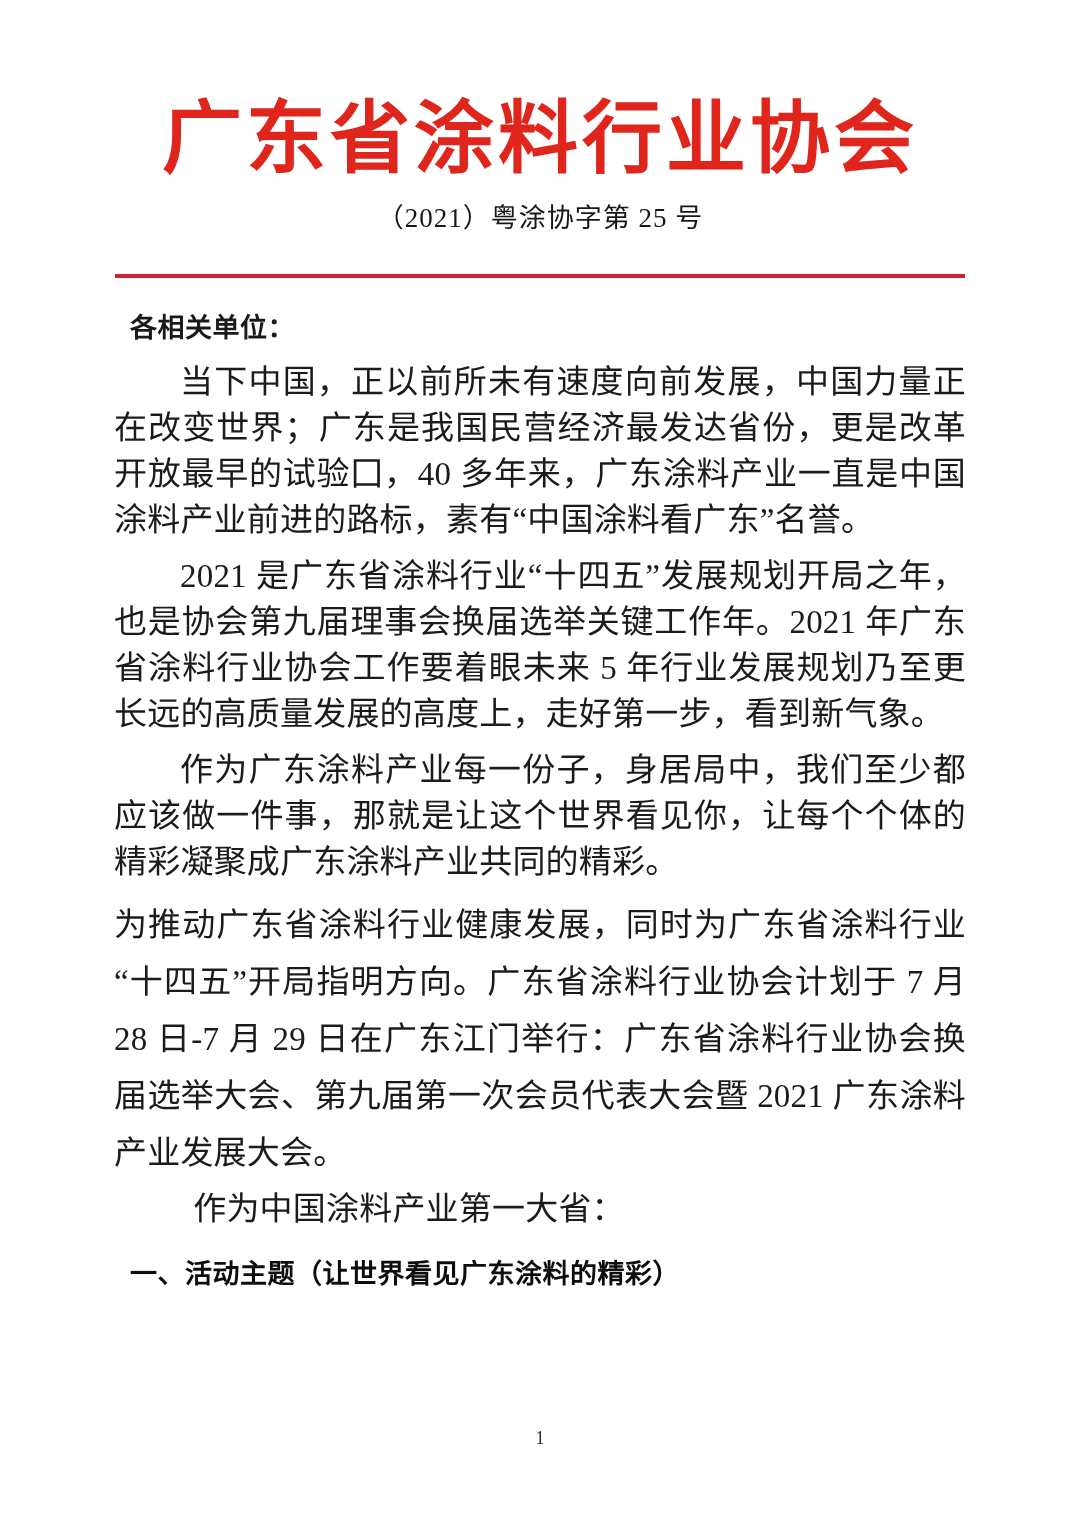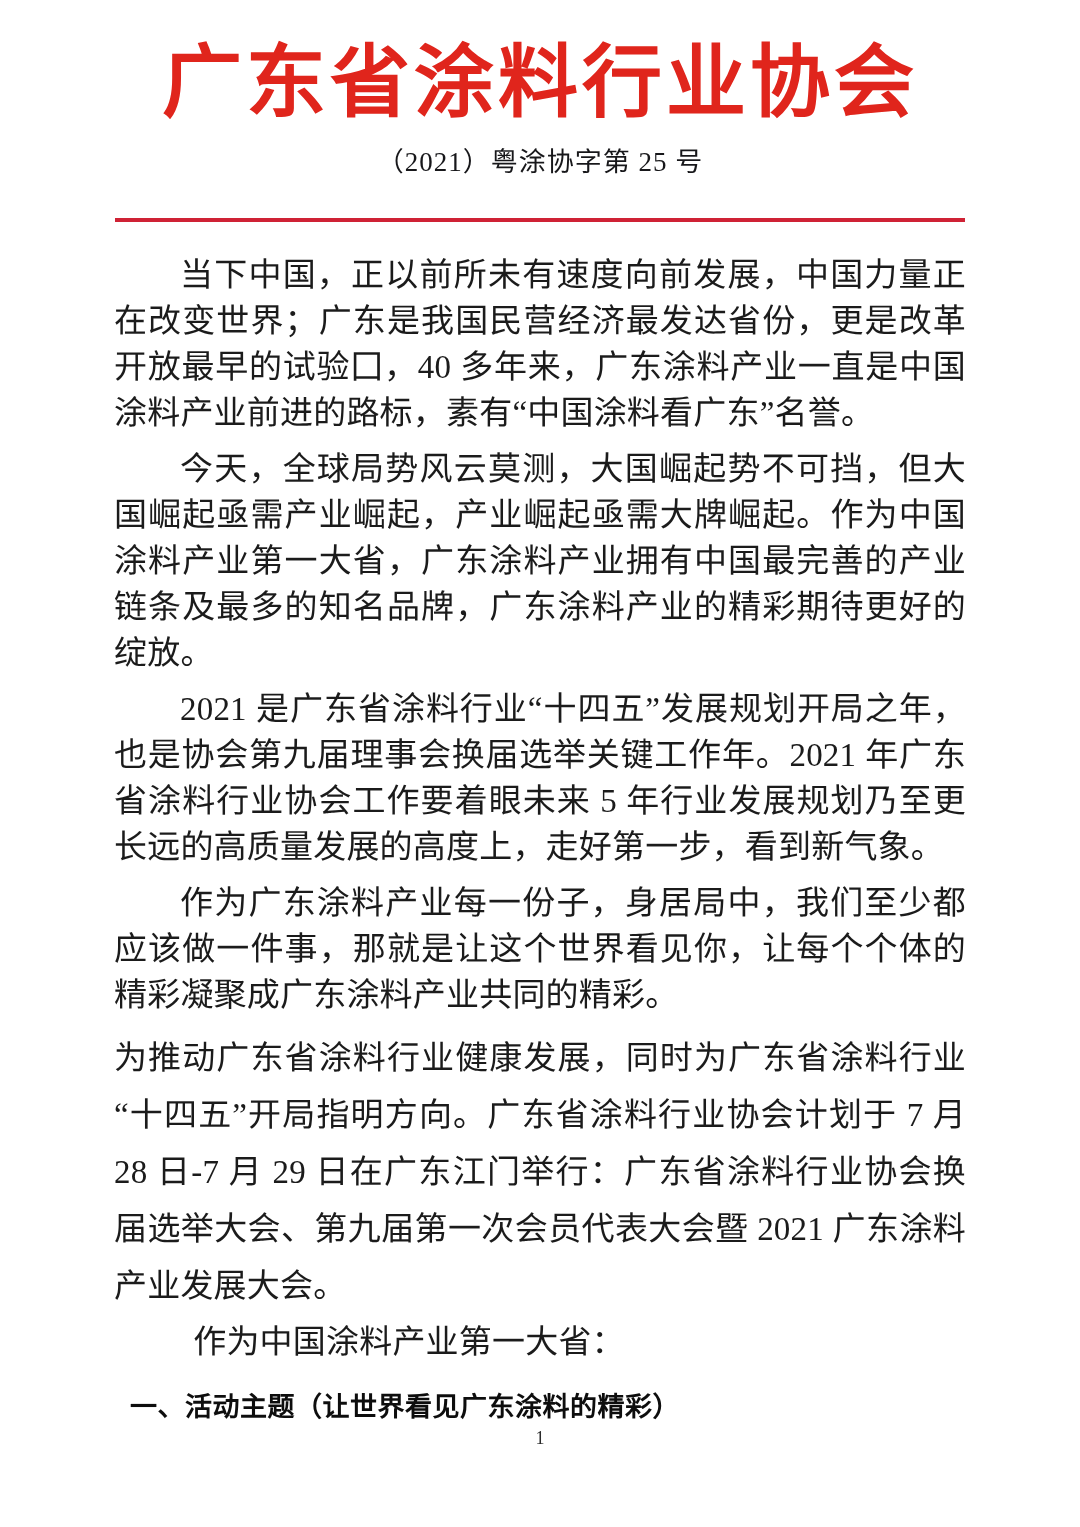--- a/index.html
+++ b/index.html
@@ -17,21 +17,21 @@
     width: 1080px;
     height: 1527px;
     margin: 0 auto;
     background: #ffffff;
     overflow: hidden;
     box-sizing: border-box;
   }
 
   
   .letterhead {
-    padding-top: 40px;
+    padding-top: 96px;
     text-align: center;
   }
   .org-title {
     font-family: "DejaVu Serif", "Liberation Serif", serif;
     font-weight: bold;
     font-size: 80px;
     line-height: 1.05;
     letter-spacing: 4px;
     color: #e0251c;
     margin: 0;
@@ -131,24 +131,24 @@
     <div class="org-title">广东省涂料行业协会</div>
     <div class="doc-number">（2021）粤涂协字第 25 号</div>
     <div class="red-rule"></div>
   </div>
 
   <div class="doc-title-block">
   </div>
 
   <div class="body-area">
 
+    <div class="salutation">各相关单位：</div>
 
     <p class="para">当下中国，正以前所未有速度向前发展，中国力量正在改变世界；广东是我国民营经济最发达省份，更是改革开放最早的试验囗，40 多年来，广东涂料产业一直是中国涂料产业前进的路标，素有“中国涂料看广东”名誉。</p>
 
-    <p class="para">今天，全球局势风云莫测，大国崛起势不可挡，但大国崛起亟需产业崛起，产业崛起亟需大牌崛起。作为中国涂料产业第一大省，广东涂料产业拥有中国最完善的产业链条及最多的知名品牌，广东涂料产业的精彩期待更好的绽放。</p>
 
     <p class="para">2021 是广东省涂料行业“十四五”发展规划开局之年，也是协会第九届理事会换届选举关键工作年。2021 年广东省涂料行业协会工作要着眼未来 5 年行业发展规划乃至更长远的高质量发展的高度上，走好第一步，看到新气象。</p>
 
     <p class="para">作为广东涂料产业每一份子，身居局中，我们至少都应该做一件事，那就是让这个世界看见你，让每个个体的精彩凝聚成广东涂料产业共同的精彩。</p>
 
     <p class="para loose">为推动广东省涂料行业健康发展，同时为广东省涂料行业“十四五”开局指明方向。广东省涂料行业协会计划于 7 月 28 日-7 月 29 日在广东江门举行：广东省涂料行业协会换届选举大会、第九届第一次会员代表大会暨 2021 广东涂料产业发展大会。</p>
 
     <p class="para indent-2ch">作为中国涂料产业第一大省：</p>
 
     <div class="section-heading">一、活动主题（让世界看见广东涂料的精彩）</div>

